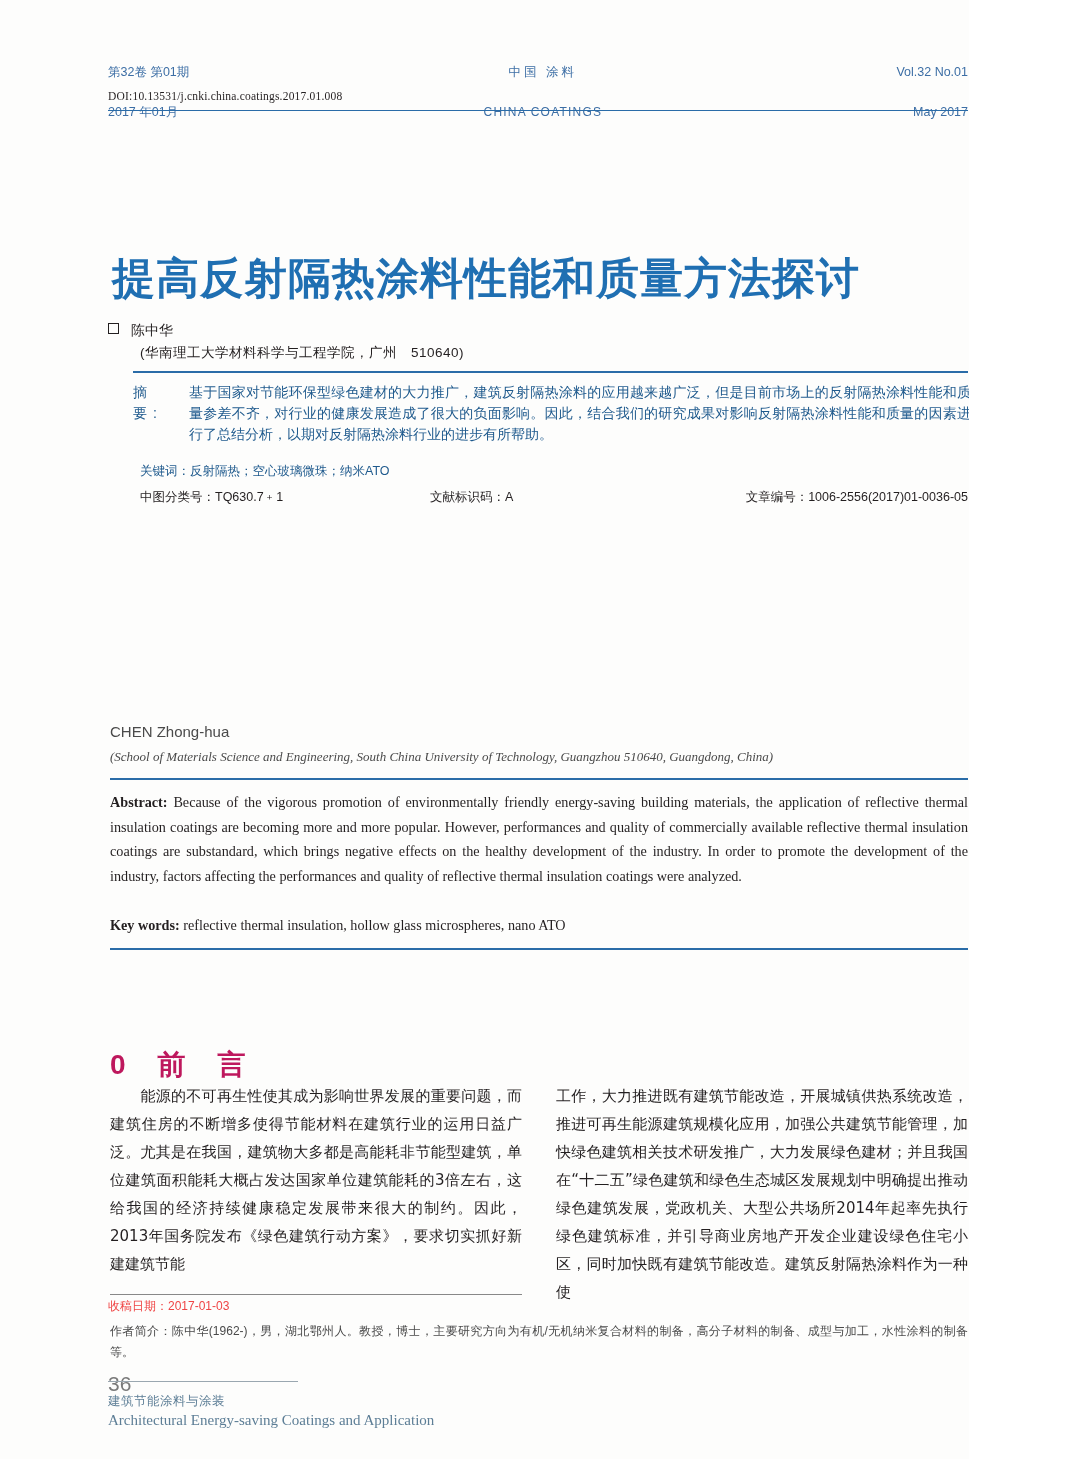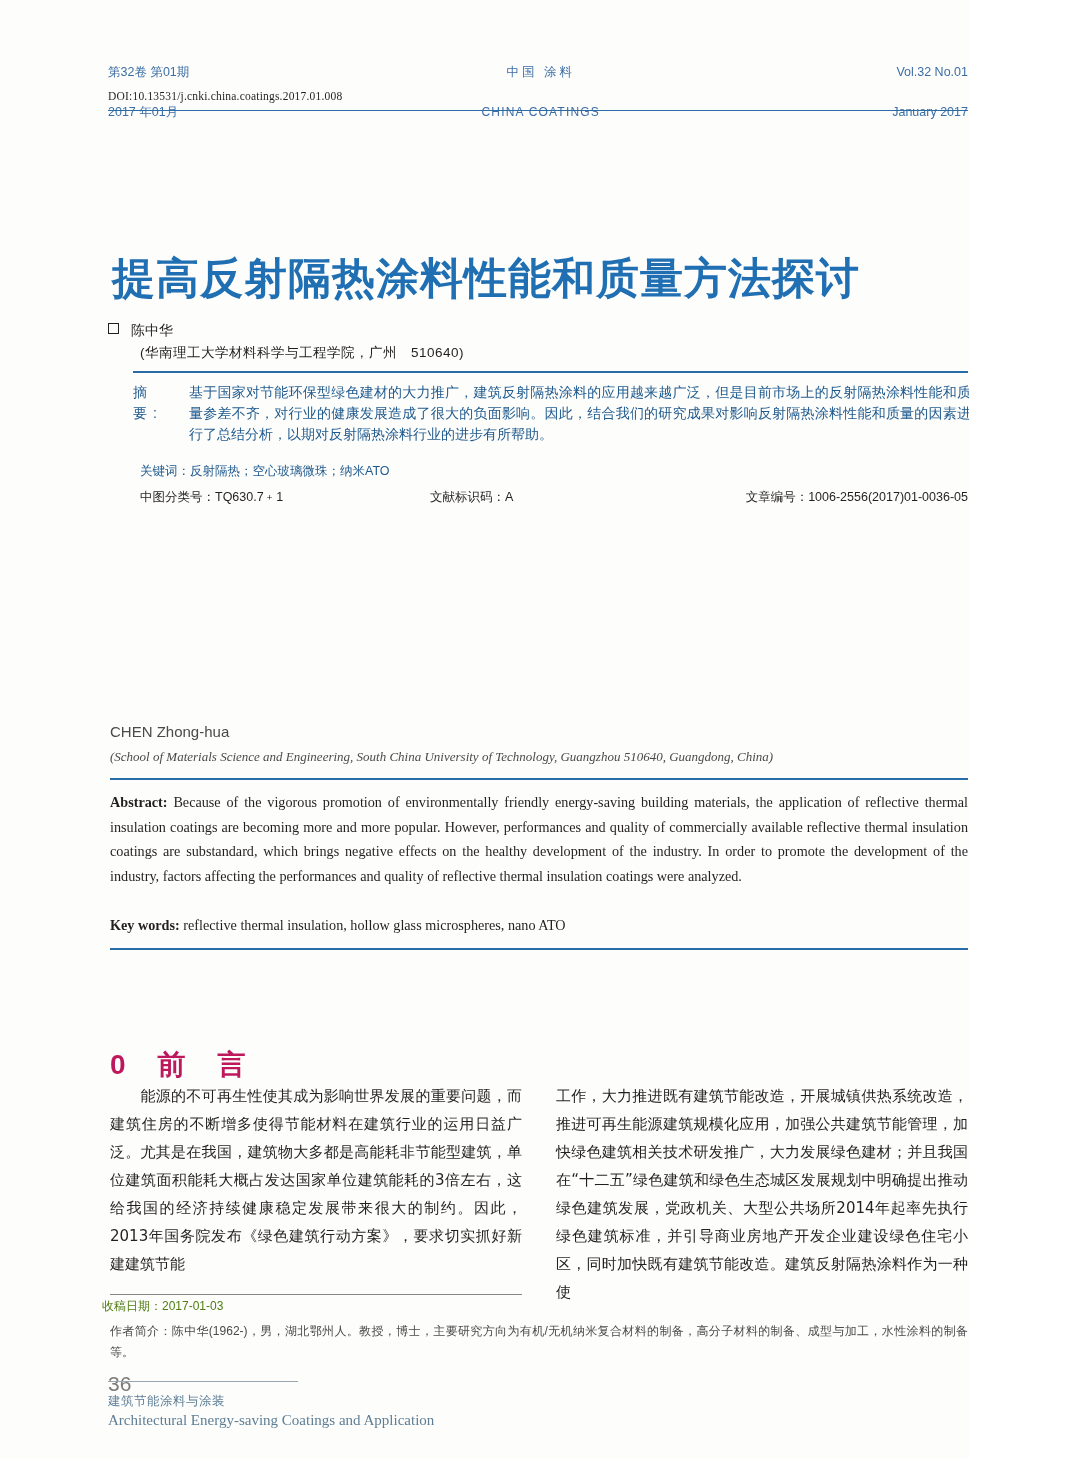--- a/index.html
+++ b/index.html
@@ -247,24 +247,24 @@
   .rule-foot {
     position: absolute;
     left: 110px;
     top: 1294px;
     width: 412px;
     height: 1px;
     background: #888;
   }
   .foot-date {
     position: absolute;
-    left: 102px;
+    left: 108px;
     top: 1298px;
     font-size: 12px;
-    color: #4d7c0f;
+    color: #ef4444;
   }
   .foot-bio {
     position: absolute;
     left: 110px;
     top: 1321px;
     width: 858px;
     font-size: 12px;
     line-height: 21px;
     color: #4a4a4a;
     text-align: justify;
@@ -312,21 +312,21 @@
     <div class="col left">
       <div>第32卷 第01期</div>
       <div>2017 年01月</div>
     </div>
     <div class="col center">
       <div class="cn">中国 涂料</div>
       <div class="en">CHINA COATINGS</div>
     </div>
     <div class="col right">
       <div>Vol.32  No.01</div>
-      <div>January  2017</div>
+      <div>May  2017</div>
     </div>
   </div>
 
   <div class="doi">DOI:10.13531/j.cnki.china.coatings.2017.01.008</div>
   <div class="rule-top"></div>
 
   <div class="cn-title">提高反射隔热涂料性能和质量方法探讨</div>
 
   <div class="cn-author">
     <span class="sq"></span><span>陈中华</span>

